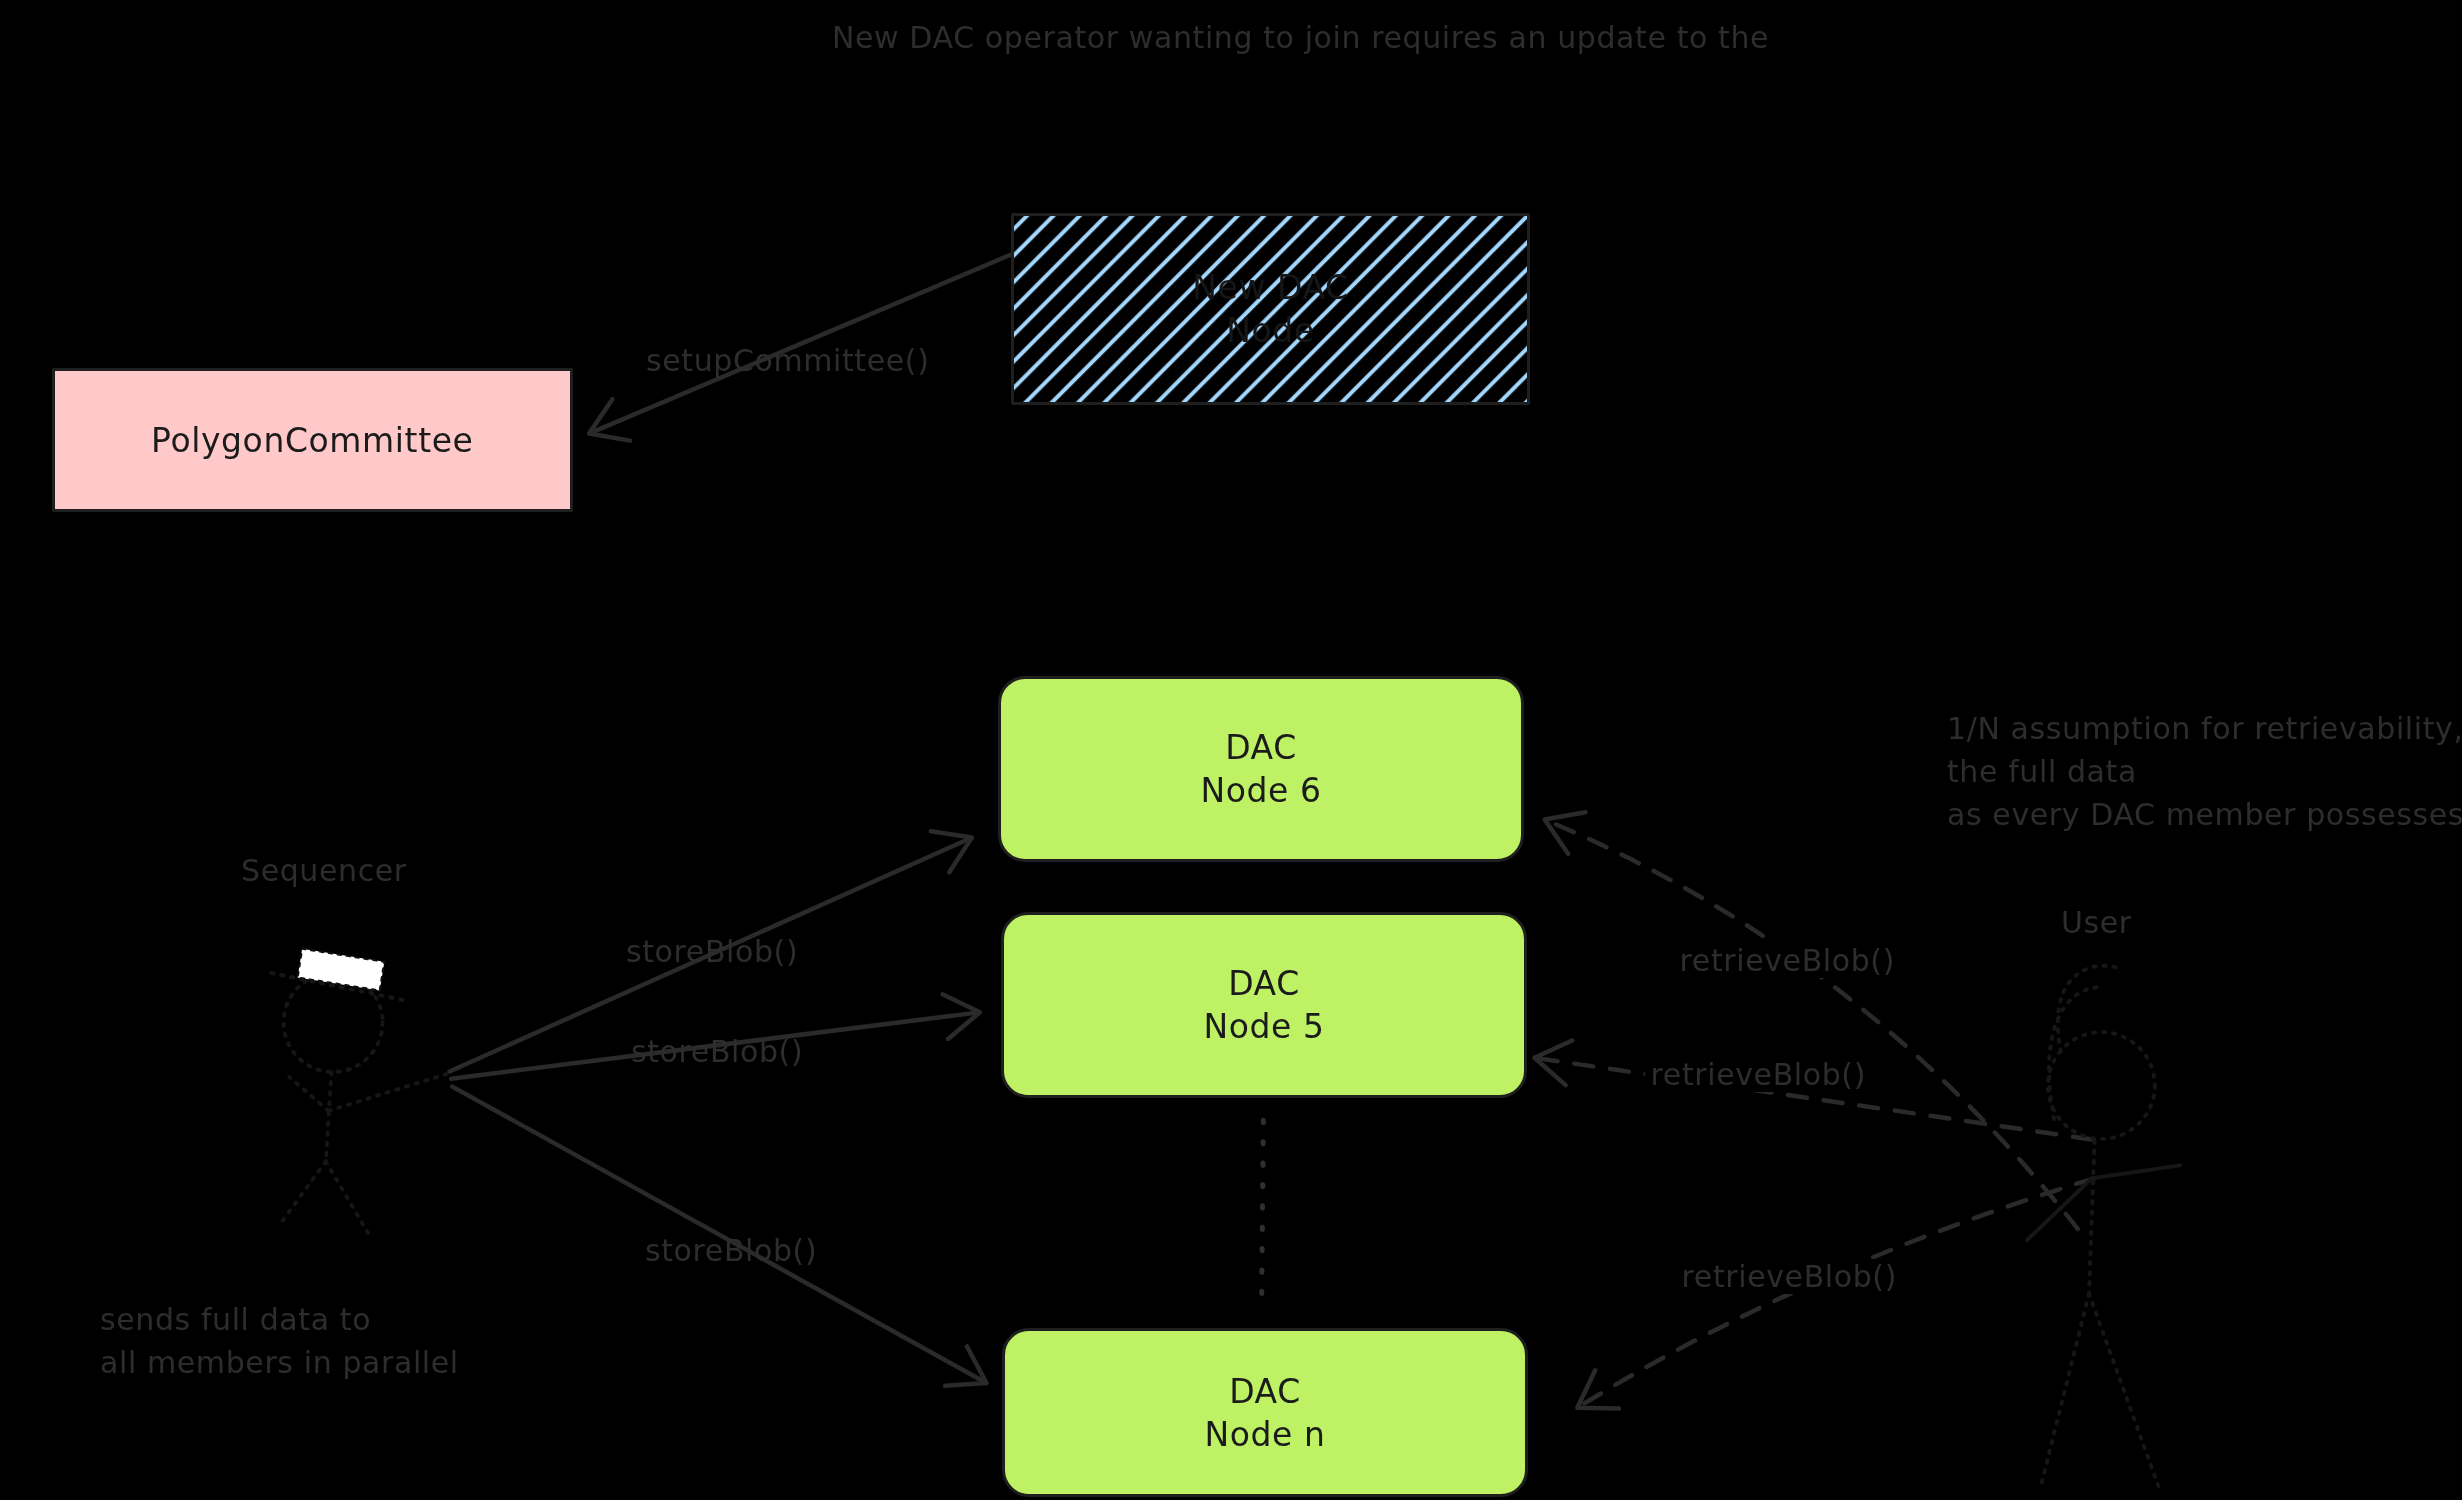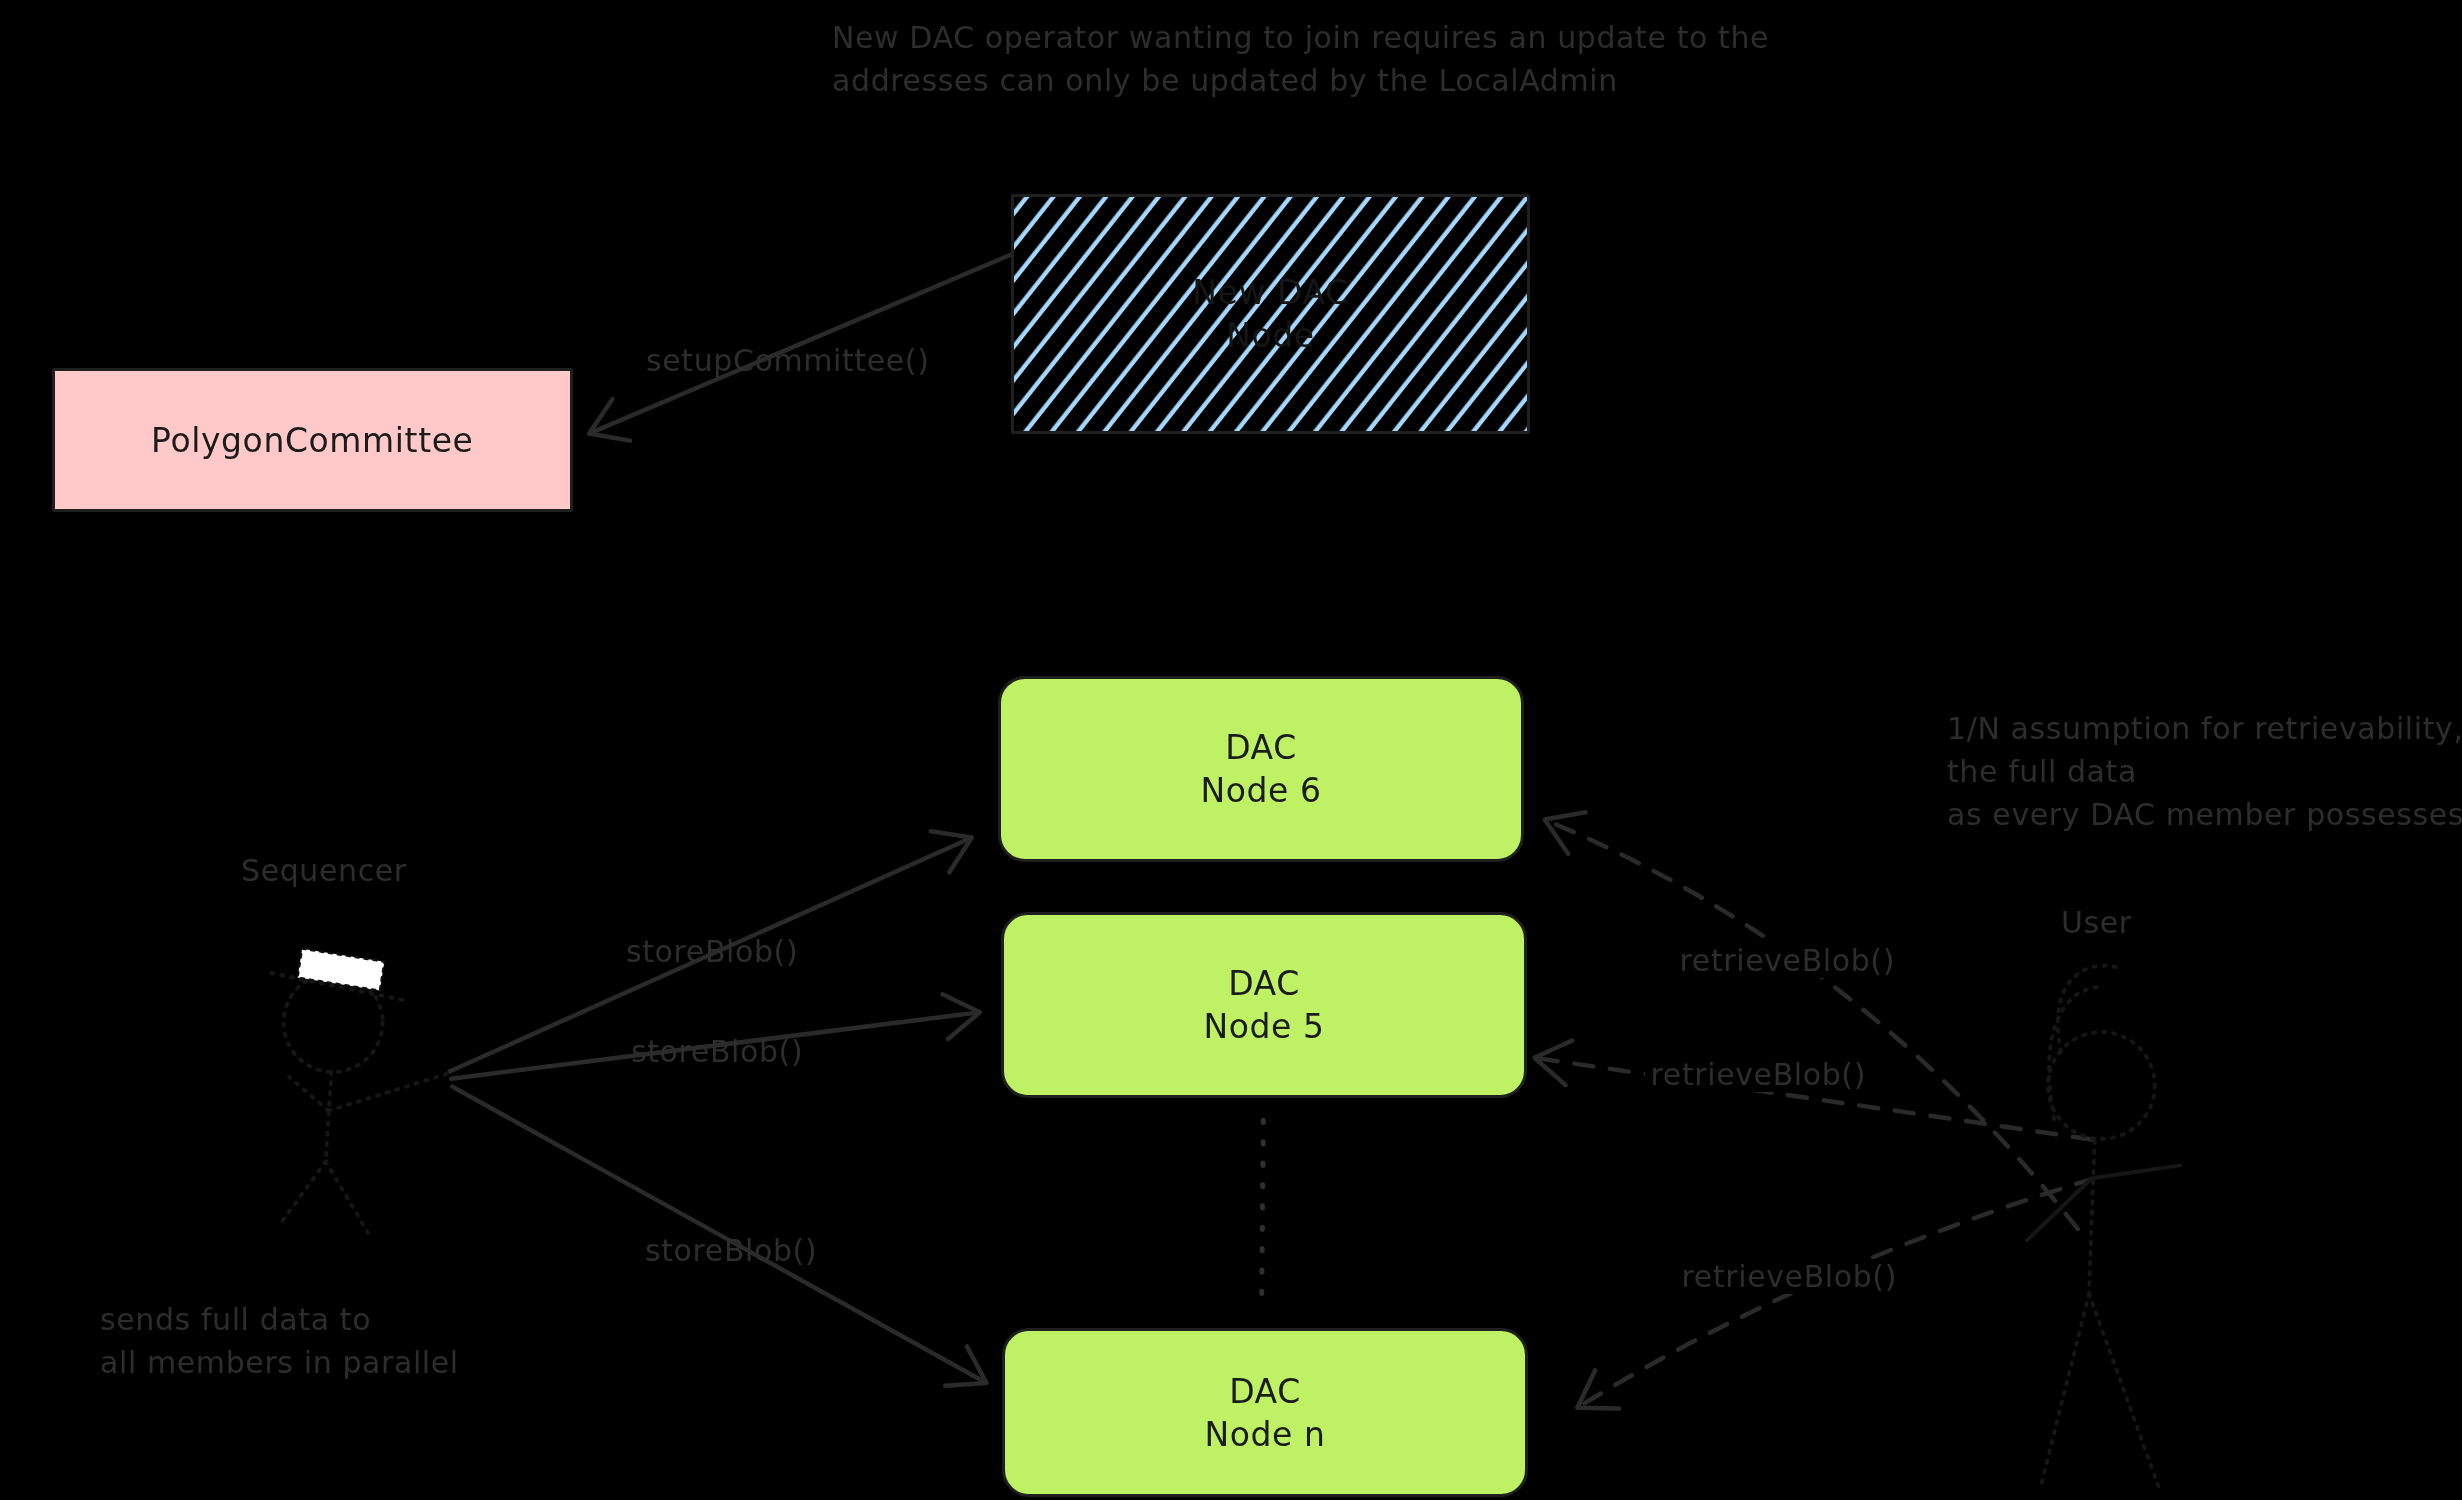--- a/index.html
+++ b/index.html
@@ -104,24 +104,23 @@
       <path d="M 3660 2028 L 3650 2300" stroke-dasharray="4 14"></path>
       <path d="M 3655 2095 L 3540 2205"></path>
       <path d="M 3655 2095 L 3812 2072"></path>
       <path d="M 3650 2300 L 3565 2640" stroke-dasharray="4 14"></path>
       <path d="M 3650 2300 L 3778 2655" stroke-dasharray="4 14"></path>
     </g>
   </svg>
 
   <div class="note" style="left:796px; top:15.8px;">
     <div>New DAC operator wanting to join requires an update to the</div>
-    <div>addresses can only be updated by the LocalAdmin</div>
   </div>
 
-  <div class="box hatchbox" style="left:975px; top:194px; width:519px; height:240px;">
+  <div class="box hatchbox" style="left:975px; top:213px; width:519px; height:192px;">
     <svg class="hatch-svg" preserveAspectRatio="none" viewBox="0 0 909 328" width="511" height="185">
       <rect x="0" y="0" width="100%" height="100%" fill="url(#hatch)"></rect>
     </svg>
     <div class="box-line">New DAC</div>
     <div class="box-line">Node</div>
   </div>
 
   <div class="box pink" style="left:15.8px; top:368px; width:521px; height:144px;">
     <div class="box-line">PolygonCommittee</div>
   </div>

